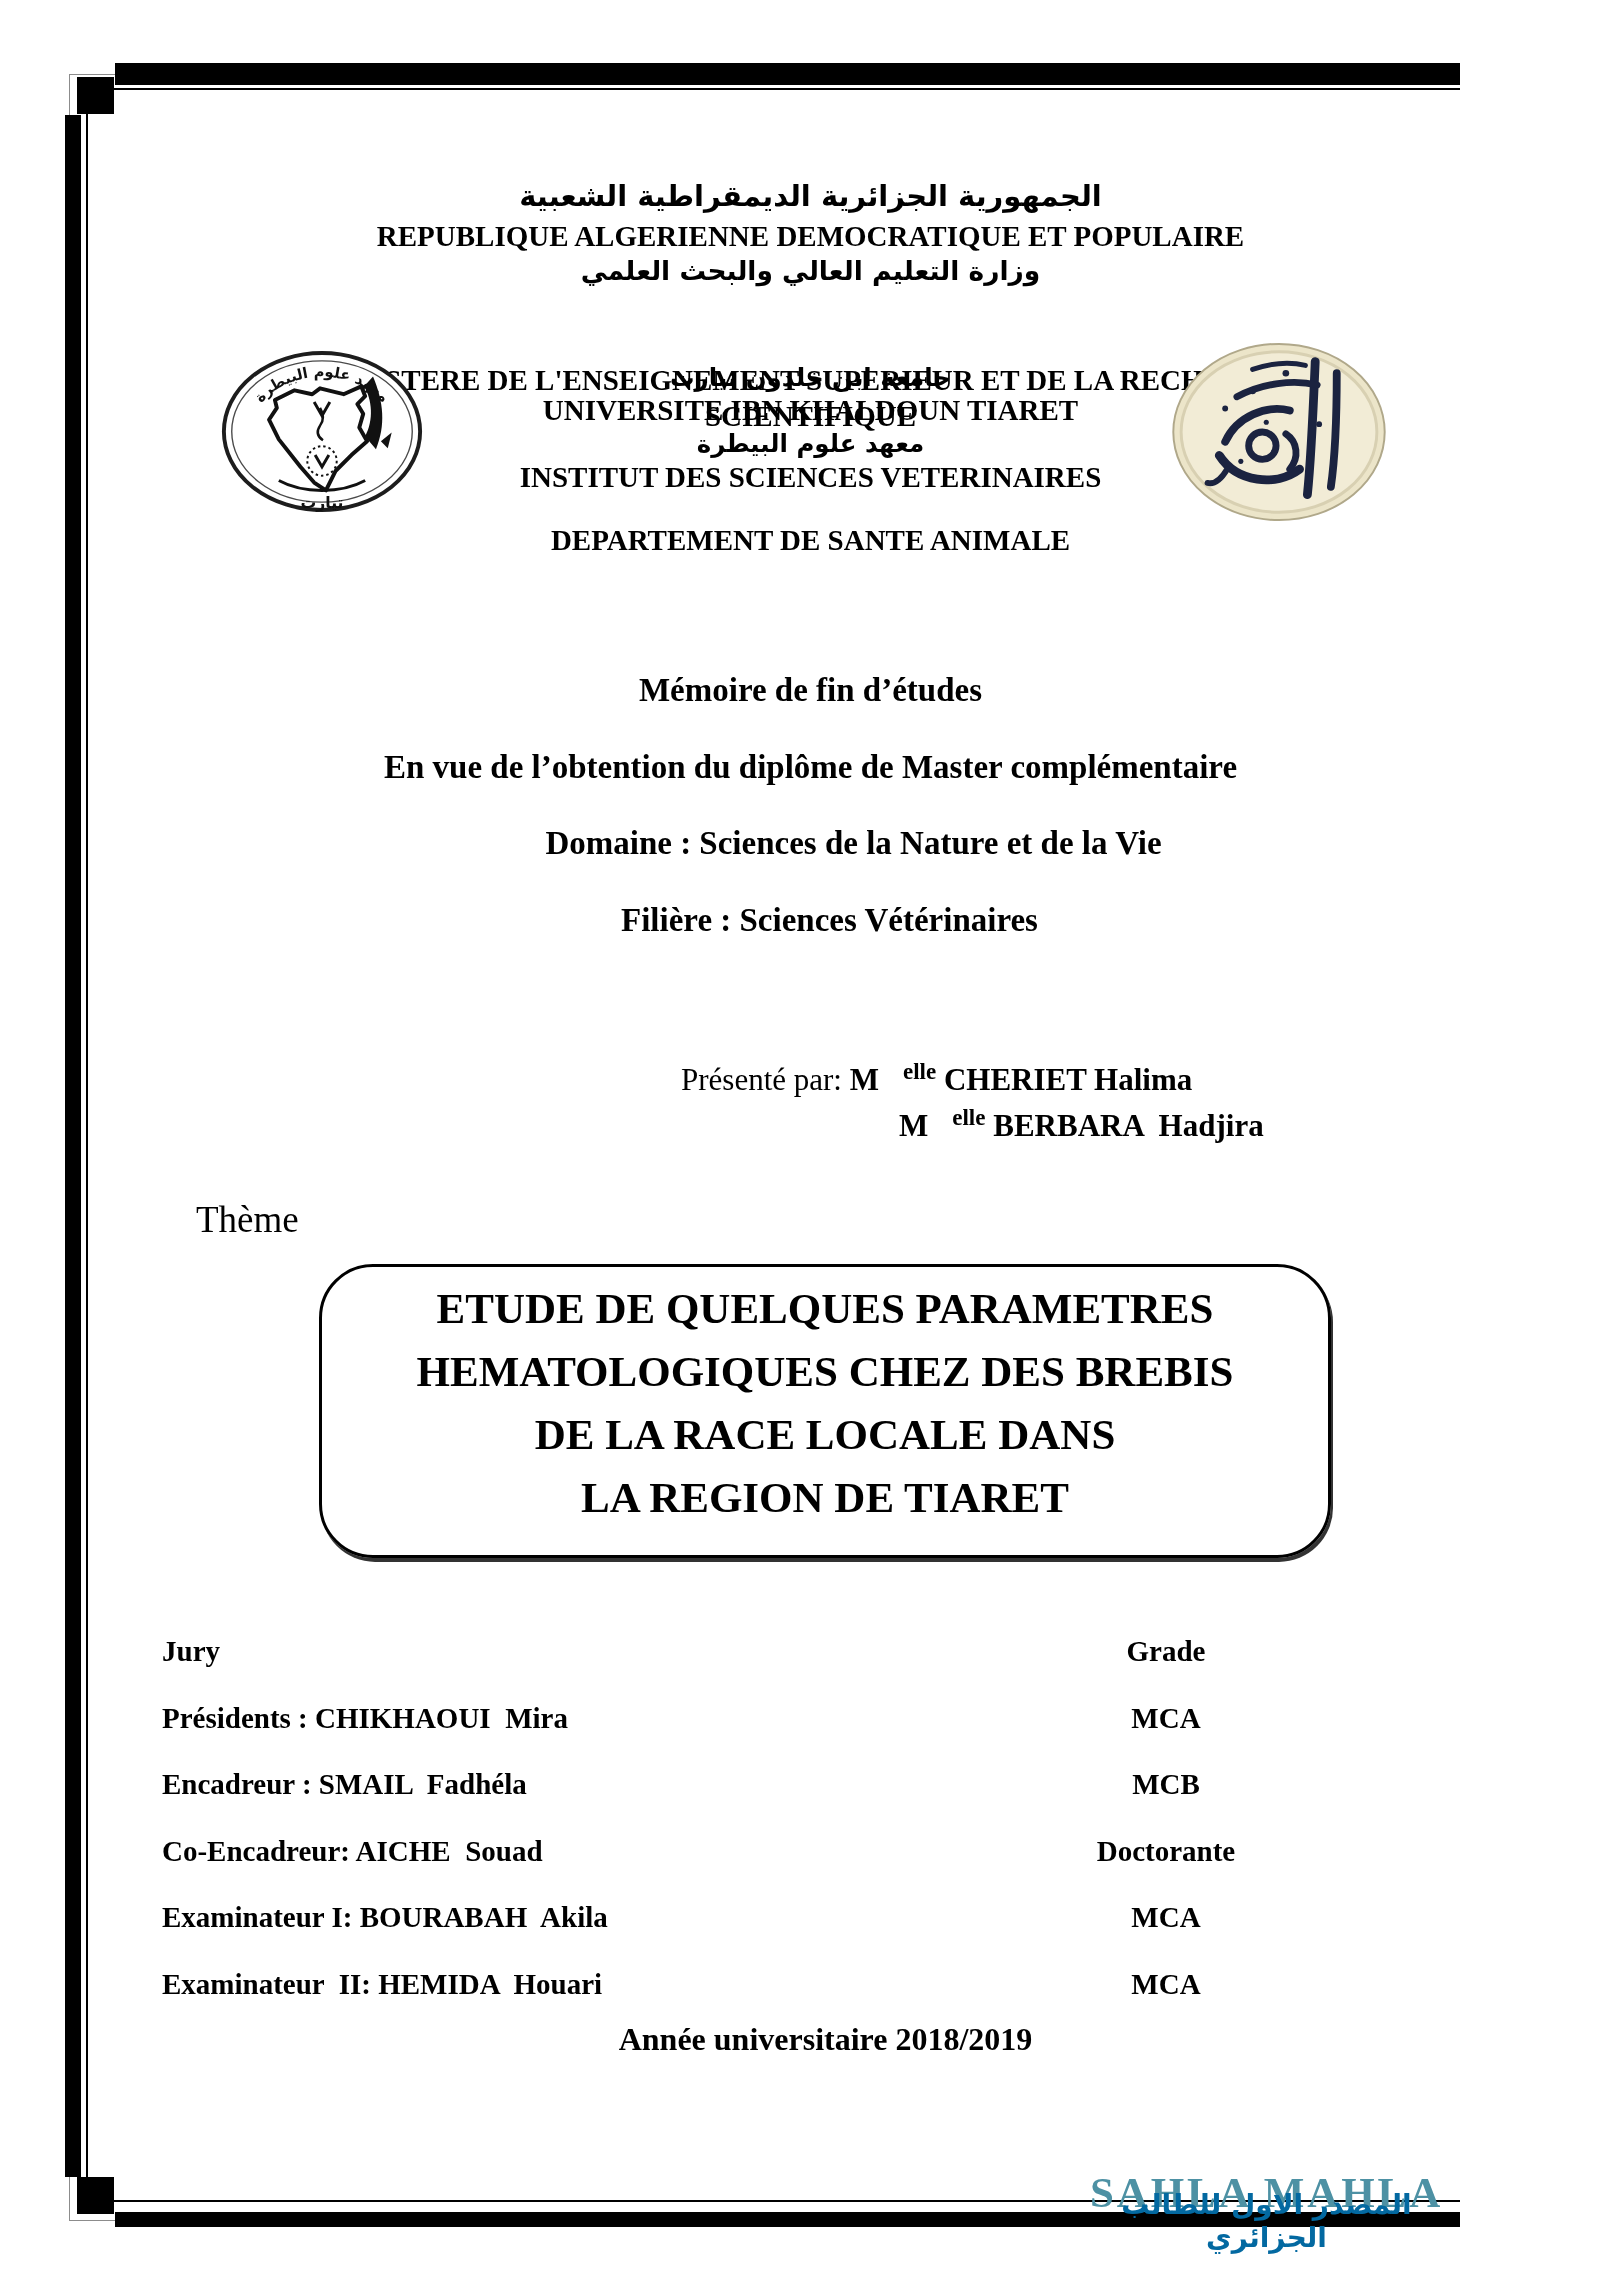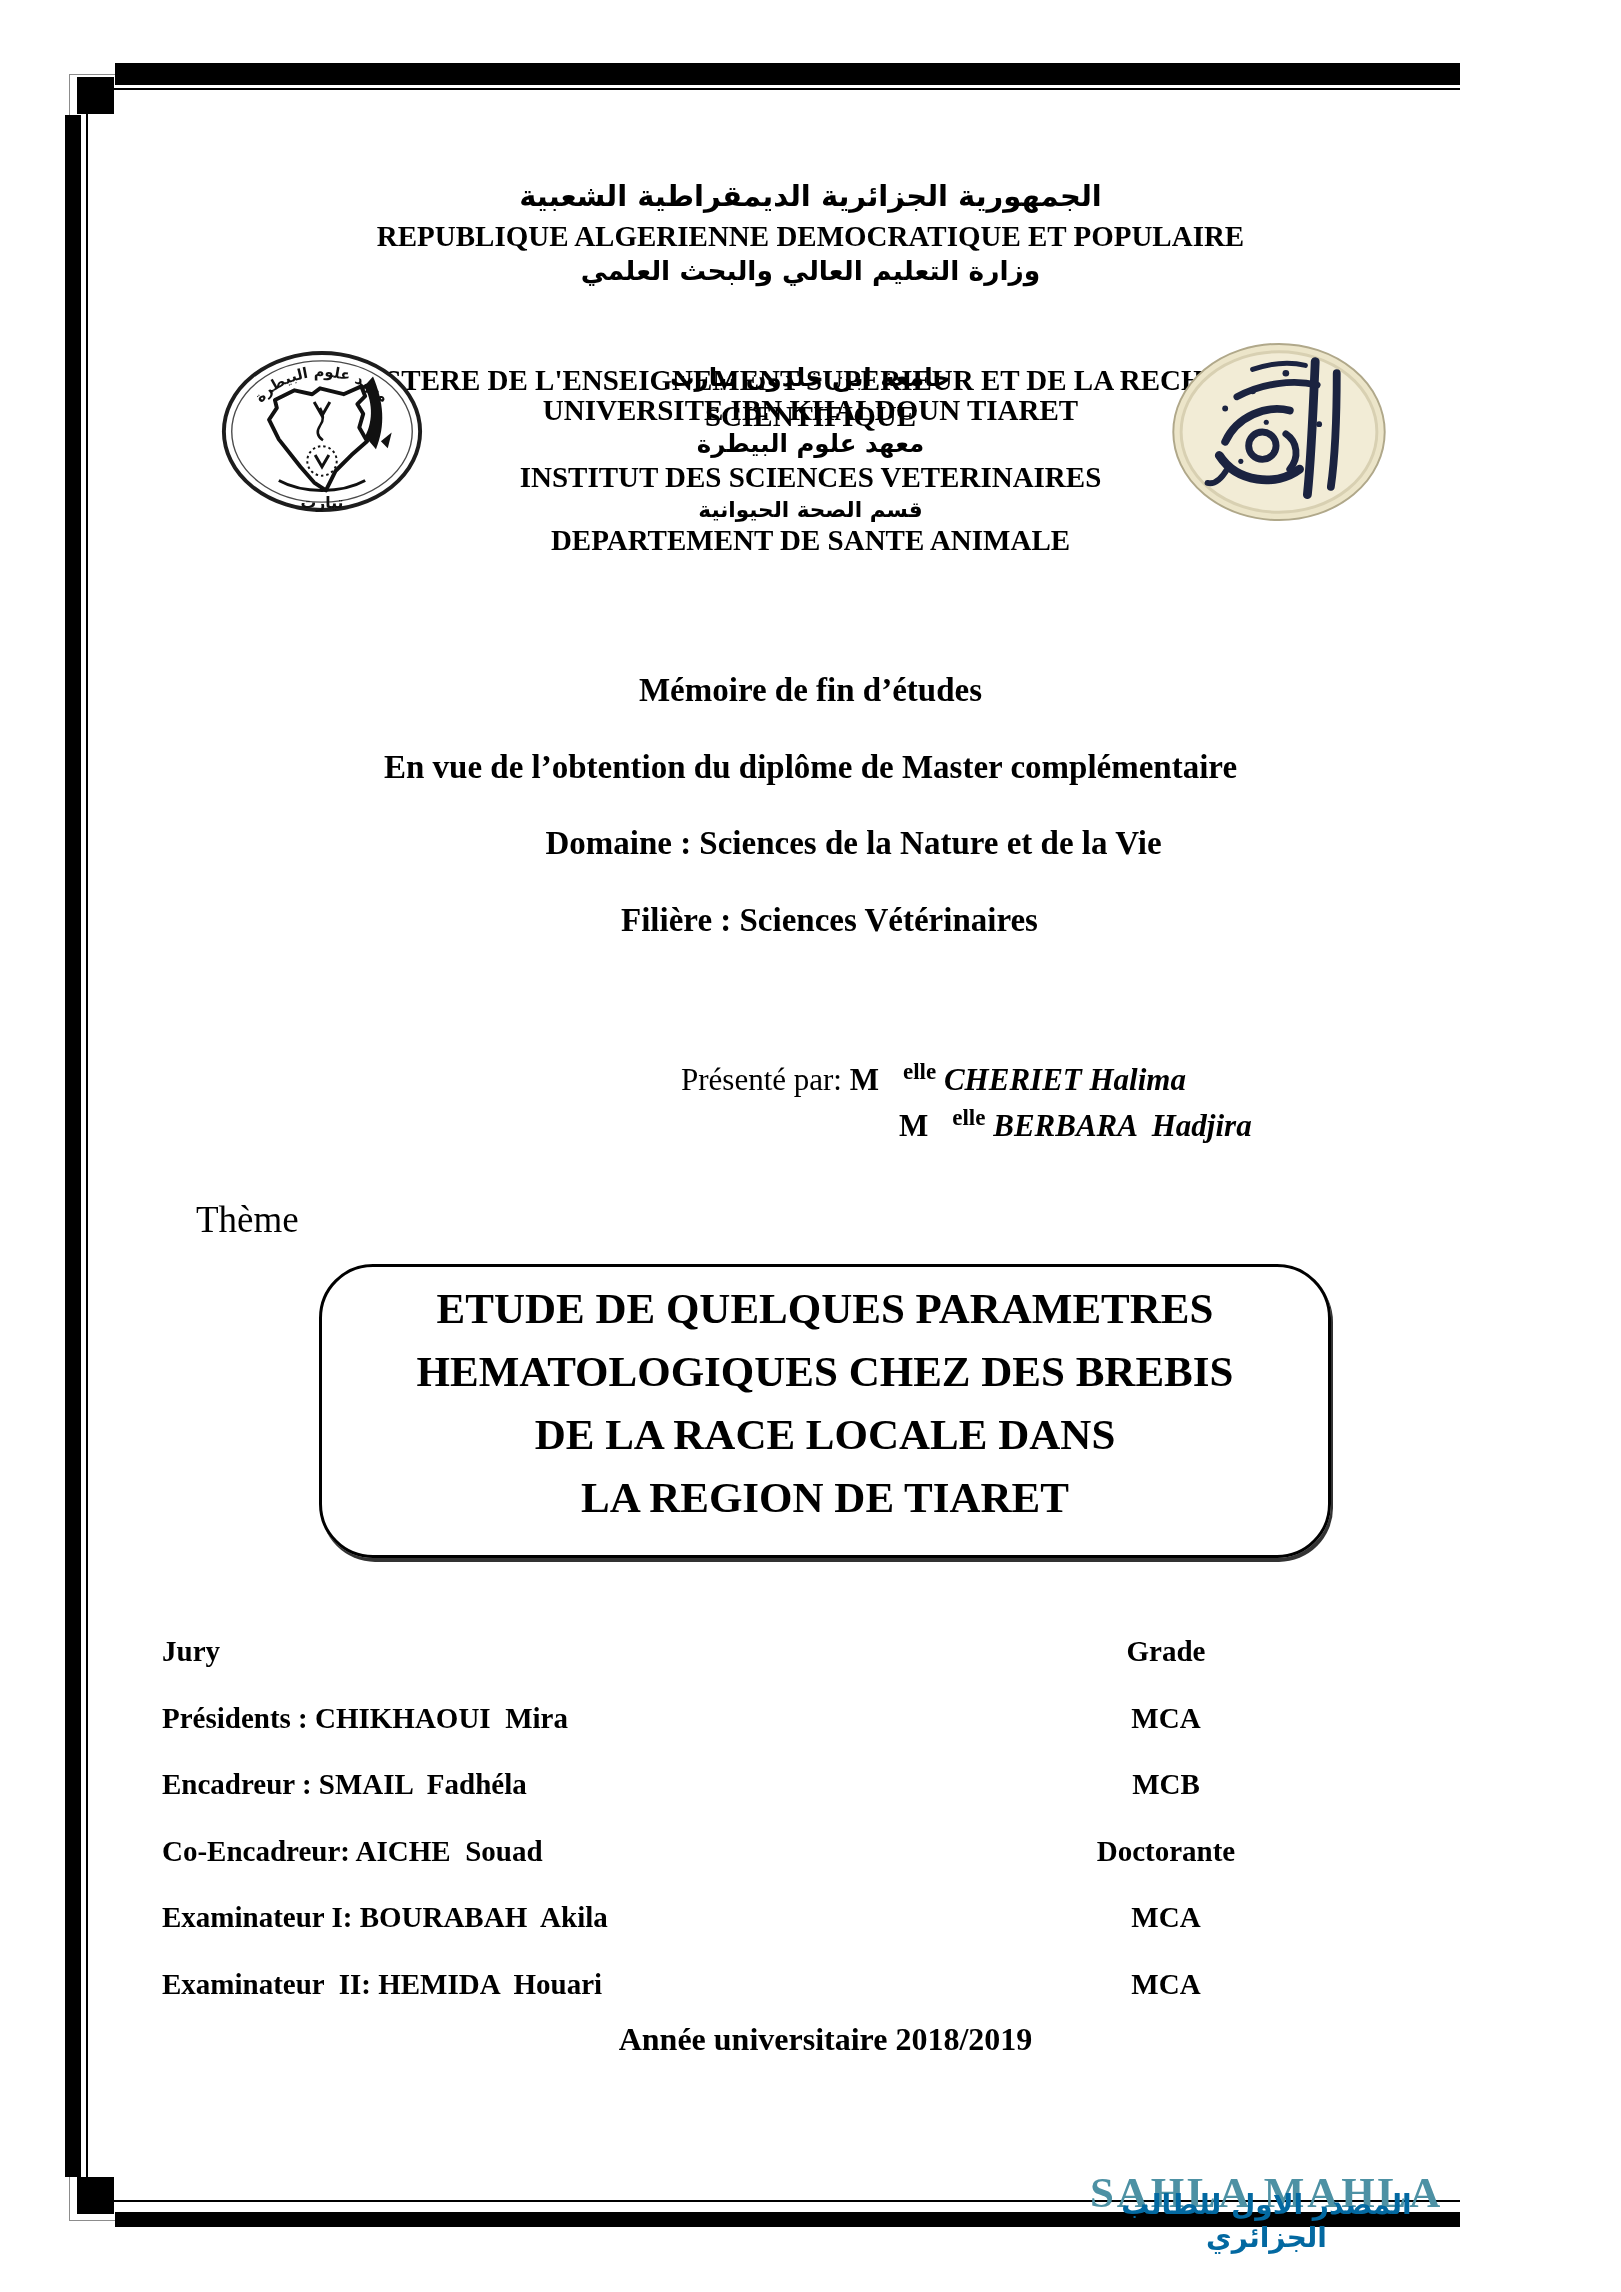--- a/index.html
+++ b/index.html
@@ -31,21 +31,21 @@
     border:2px solid #000;
   }
   
   .cline{position:absolute;left:88px;width:1445px;text-align:center;font-weight:bold;white-space:pre-wrap;}
   .arabic{font-family:"DejaVu Sans", sans-serif;}
   
   .seal-left{position:absolute;left:218px;top:345px;}
   .seal-right{position:absolute;left:1168px;top:340px;}
   
   .presented{position:absolute;left:681px;top:1057px;font-size:31px;line-height:46px;}
-  .presented .pname{font-weight:bold;white-space:pre-wrap;font-style:italic;}
+  .presented .pname{font-weight:bold;white-space:pre-wrap;}
   .presented sup{font-size:23px;font-weight:bold;vertical-align:super;line-height:0;margin-left:24px;}
   .presented .hon{font-weight:bold;}
   .pline.indent{margin-left:218px;}
   
   .theme-label{position:absolute;left:196px;top:1198px;font-size:37px;}
   .theme-box{
     position:absolute;left:319px;top:1264px;width:1012px;height:294px;
     border:3.9px solid #000;border-radius:54px;
     box-shadow:2px 3.9px 0 rgba(0,0,0,0.8);
     text-align:center;box-sizing:border-box;padding-top:10px;
@@ -88,21 +88,20 @@
 
   <div class="cline arabic" style="top:179px;font-size:29px;" dir="rtl">الجمهورية الجزائرية الديمقراطية الشعبية</div>
   <div class="cline" style="top:220px;font-size:29px;">REPUBLIQUE ALGERIENNE DEMOCRATIQUE ET POPULAIRE</div>
   <div class="cline arabic" style="top:255px;font-size:26.5px;" dir="rtl">وزارة التعليم العالي والبحث العلمي</div>
   <div class="cline" style="top:290px;font-size:29px;line-height:36px;">
        <div style="max-width:1068px;margin:0 auto;">MINISTERE DE L'ENSEIGNEMENT SUPERIEUR ET DE LA RECHERCHE SCIENTIFIQUE</div></div>
   <div class="cline arabic" style="top:363px;font-size:24.5px;" dir="rtl">جامعة ابن خلدون تيارت</div>
   <div class="cline" style="top:394px;font-size:29px;">UNIVERSITE IBN KHALDOUN TIARET</div>
   <div class="cline arabic" style="top:429px;font-size:24.5px;" dir="rtl">معهد علوم البيطرة</div>
   <div class="cline" style="top:461px;font-size:29px;">INSTITUT DES SCIENCES VETERINAIRES</div>
-  <div class="cline arabic" style="top:497px;font-size:21.6px;" dir="rtl">قسم الصحة الحيوانية</div>
   <div class="cline" style="top:524px;font-size:29px;">DEPARTEMENT DE SANTE ANIMALE</div>
 
   <div class="seal-left">
     <svg width="208" height="173" viewBox="0 0 212 176">
       <ellipse cx="106" cy="88" rx="100" ry="80" fill="#ffffff" stroke="#1d1d1d" stroke-width="4"></ellipse>
       <ellipse cx="106" cy="88" rx="92" ry="72" fill="none" stroke="#4a4a4a" stroke-width="1.4"></ellipse>
       <defs>
           <path id="arcL" d="M 34,106 A 74,60 0 1 1 178,106" fill="none"></path>
         </defs>
       <text font-family="DejaVu Sans, sans-serif" font-size="15" font-weight="bold" fill="#111">

